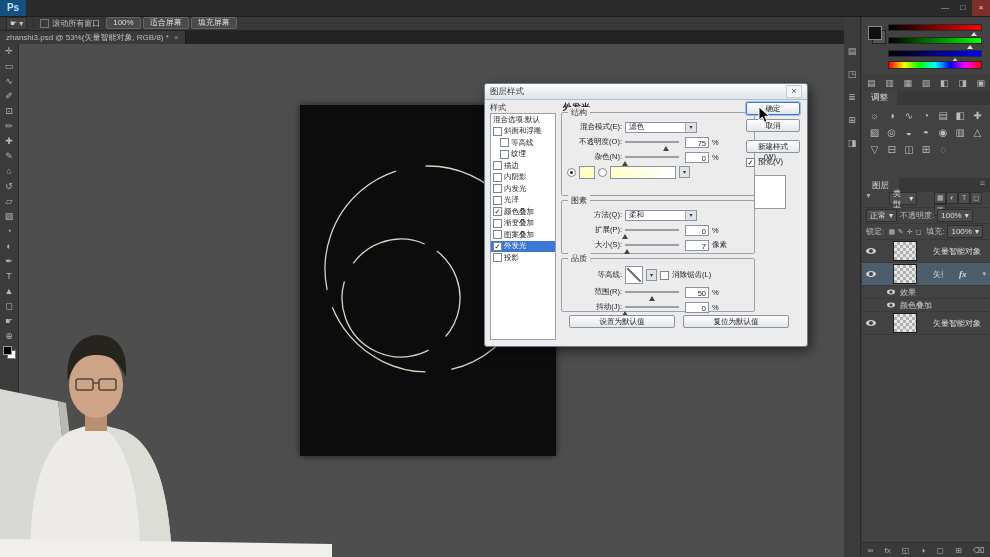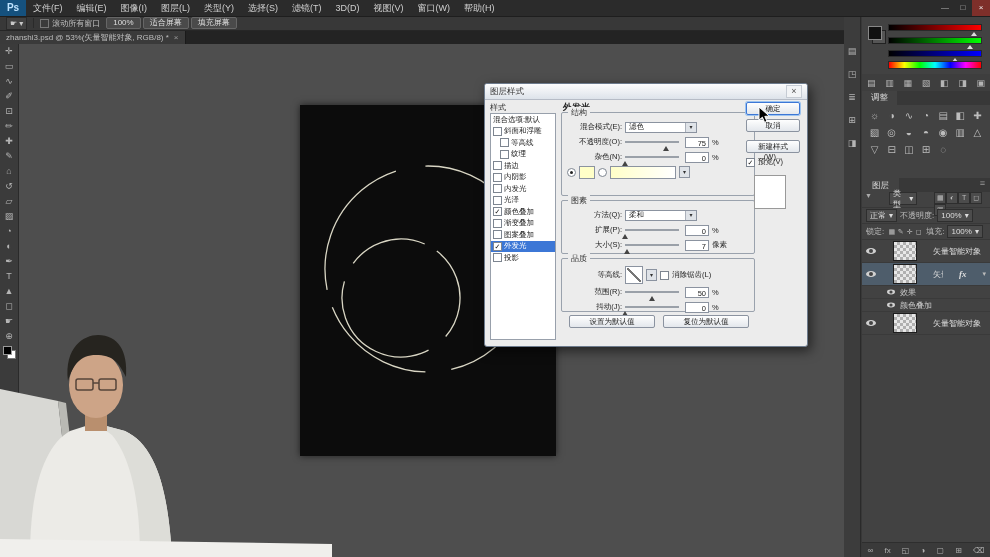--- a/index.html
+++ b/index.html
@@ -93,21 +93,21 @@
   .swatch{width:14px;height:11px;border:1px solid #8b93a0;flex:none;}
   .grad-bar{width:64px;height:11px;border:1px solid #8b93a0;flex:none;}
   .contour-thumb{width:16px;height:16px;background:#fff;border:1px solid #8b93a0;position:relative;flex:none;}
   .contour-thumb:after{content:"";position:absolute;inset:1px;
         background:linear-gradient(45deg,transparent 46%,#777 46%,#777 54%,transparent 54%);}
   .aa-label{font-size:7.5px;color:#222;}
   .default-btns{position:absolute;left:8px;top:216px;display:flex;gap:8px;}
   button{font-family:inherit;}
   .default-btns button,.right-col button{background:linear-gradient(#fefefe,#e3e7ec);border:1px solid #8b93a0;
         border-radius:2px;color:#222;font-size:7.5px;height:13px;}
-  .default-btns button{width:86px;}
+  .default-btns button{width:106px;}
   .right-col{position:absolute;right:5px;top:3px;width:56px;bottom:5px;}
   .right-col button{display:block;width:54px;margin-bottom:4px;}
   .btn-ok{border:1px solid #3c77d6 !important;box-shadow:0 0 0 1px #9cc3ef;}
   .btn-new{margin-top:8px !important;}
   .preview-check{display:flex;gap:3px;align-items:center;font-size:7.5px;color:#222;margin-top:3px;}
   .cbx.checked{color:#111;}
   .preview-thumb{margin-top:8px;margin-left:8px;width:30px;height:32px;background:#fff;border:1px solid #999;}
   
   .right-dock{position:absolute;top:16px;right:0;width:146px;bottom:0;background:#383838;z-index:10;}
   .dock-strip{position:absolute;left:0;top:0;width:17px;bottom:0;background:#3c3c3c;border-right:1px solid #2a2a2a;
@@ -172,33 +172,20 @@
   
   .cursor{position:absolute;left:758px;top:106px;z-index:80;pointer-events:none;}
 </style>
 </head>
 <body>
 
 <div class="app">
 
   <div class="menubar">
     <span class="ps-logo">Ps</span>
-    <nav id="menus">
-        <span class="menu-item">文件(F)</span>
-        <span class="menu-item">编辑(E)</span>
-        <span class="menu-item">图像(I)</span>
-        <span class="menu-item">图层(L)</span>
-        <span class="menu-item">类型(Y)</span>
-        <span class="menu-item">选择(S)</span>
-        <span class="menu-item">滤镜(T)</span>
-        <span class="menu-item">3D(D)</span>
-        <span class="menu-item">视图(V)</span>
-        <span class="menu-item">窗口(W)</span>
-        <span class="menu-item">帮助(H)</span>
-      </nav>
     <div class="win-controls" id="win-controls">
         <span class="win-btn">—</span>
         <span class="win-btn">□</span>
         <span class="win-btn close">×</span>
       </div>
   </div>
 
   <div class="optionsbar">
     <span class="tool-preset">
       <span>☛</span>

